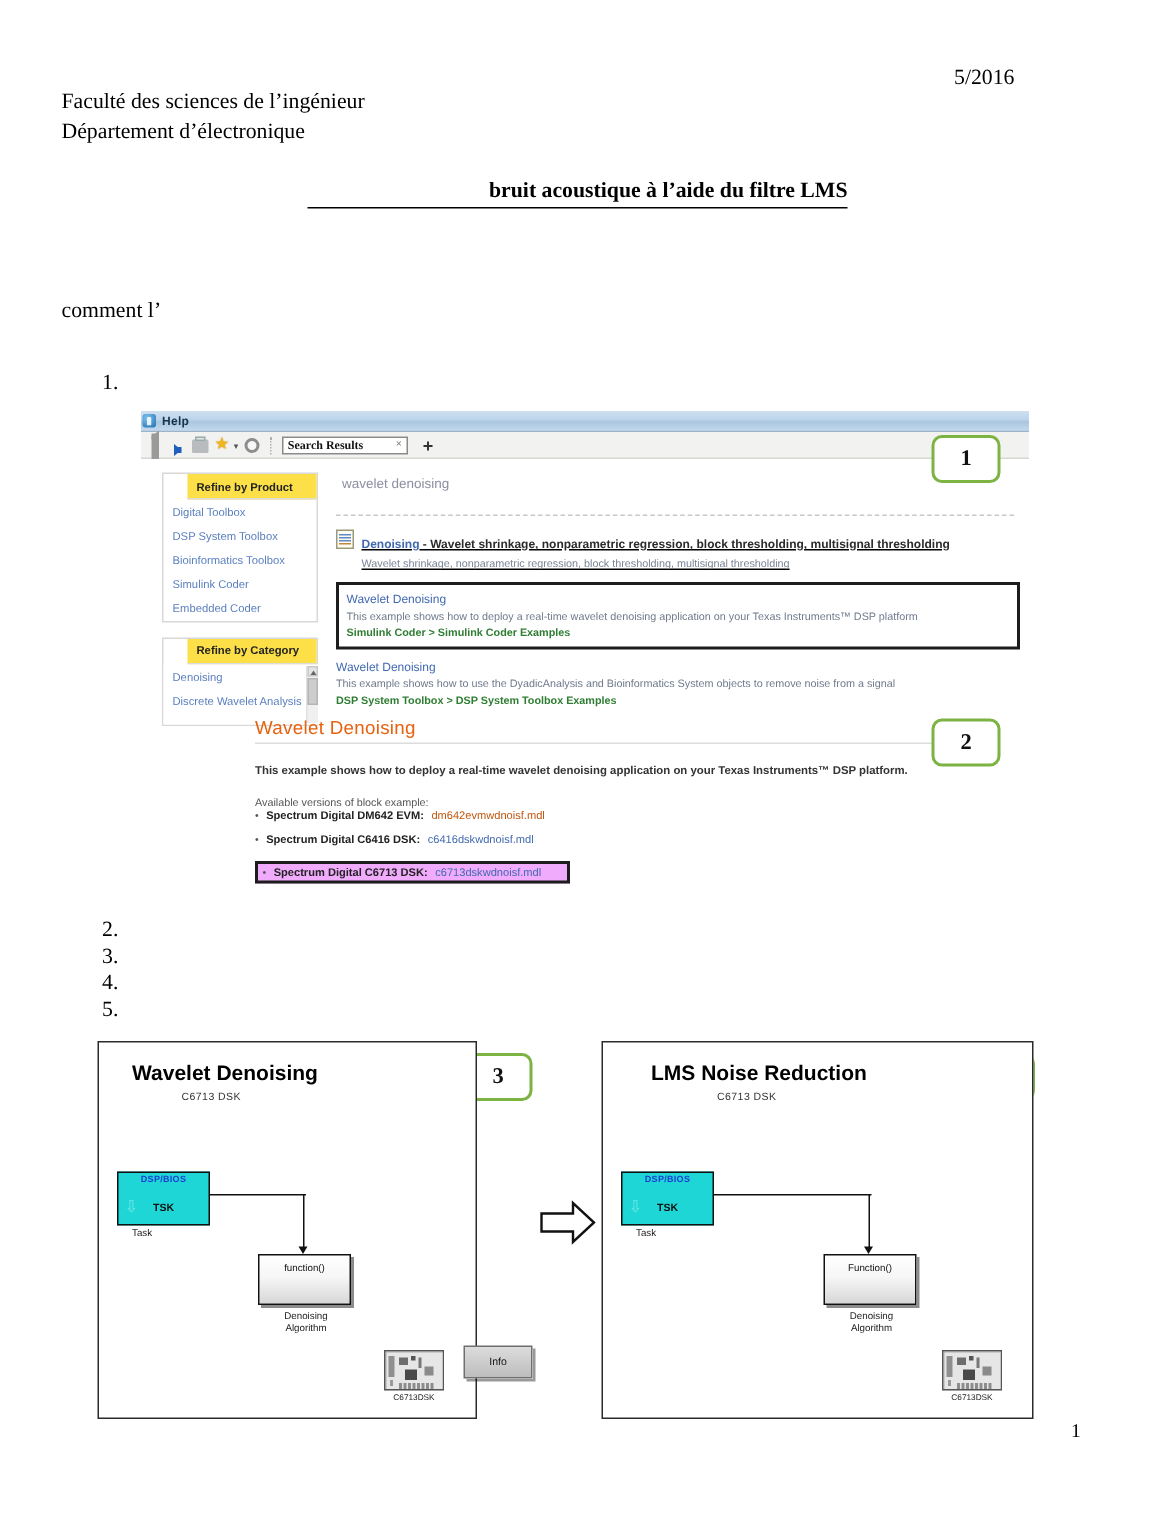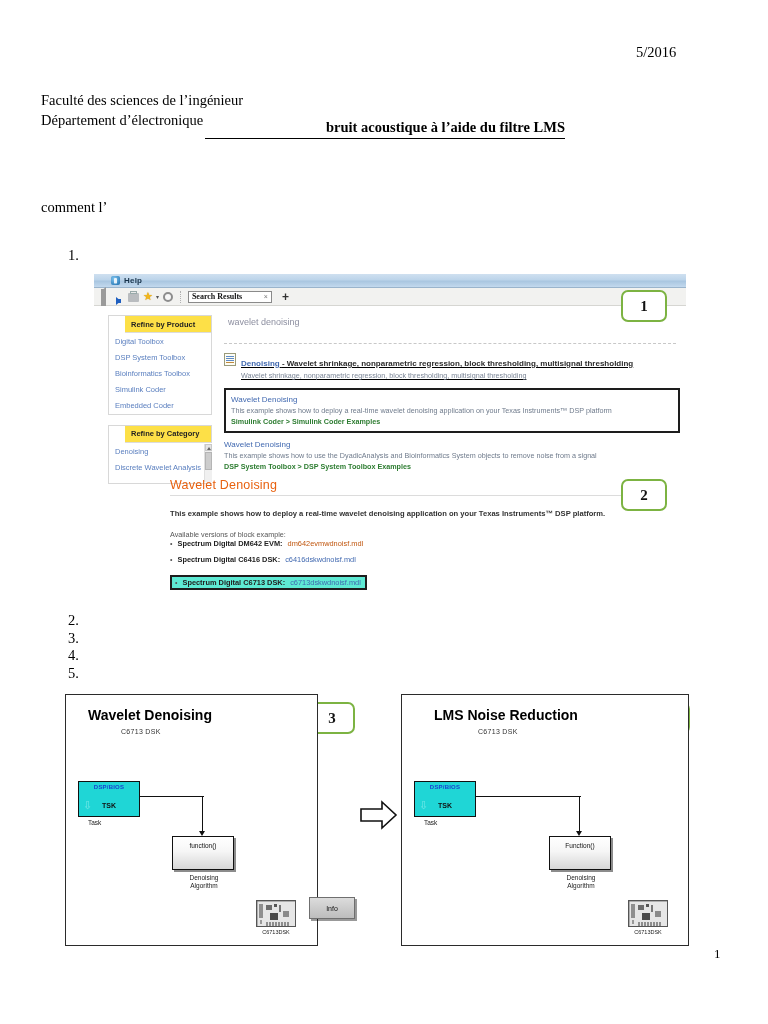--- a/index.html
+++ b/index.html
@@ -5,21 +5,21 @@
   html,body{margin:0;padding:0;}
   body{
     width:768px;height:1024px;background:#ffffff;
     font-family:"Liberation Serif", serif;
     position:relative;overflow:hidden;
   }
   .page{position:relative;width:768px;height:1024px;}
 
   
   .doc-date{position:absolute;left:636px;top:44px;font-size:14.5px;color:#000;}
-  .fac-block{position:absolute;left:41px;top:58px;font-size:14.5px;line-height:20px;color:#000;margin-top:32px;}
+  .fac-block{position:absolute;left:41px;top:58px;font-size:14.5px;line-height:20px;color:#000;}
   .fac-line{white-space:nowrap;}
   .doc-title{
     position:absolute;left:205px;top:119px;width:360px;
     font-weight:bold;font-size:14.5px;text-align:right;
     border-bottom:1.4px solid #000;padding-bottom:2px;padding-right:0;
     color:#000;
   }
   .comment-line{position:absolute;left:41px;top:199px;font-size:14.5px;color:#000;}
 
   
@@ -31,21 +31,21 @@
   
   .help-win{
     position:absolute;left:94px;top:274px;width:592px;height:331px;
     background:#fff;font-family:"Liberation Sans", sans-serif;
     overflow:hidden;
   }
   .help-titlebar{
     height:14px;width:100%;
     background:linear-gradient(to bottom,#cfe0f0 0%,#bcd4ea 45%,#a9c6e0 55%,#c3d9ee 100%);
     border-bottom:1px solid #9ab4cc;
-    display:flex;align-items:center;gap:4px;padding-left:17px;box-sizing:border-box;
+    display:flex;align-items:center;gap:4px;padding-left:1px;box-sizing:border-box;
   }
   .help-logo{
     width:9px;height:9px;border-radius:2px;
     background:radial-gradient(circle at 35% 30%,#7fc4ef,#1f6fae);
     position:relative;flex:0 0 auto;
   }
   .help-logo:after{
     content:"";position:absolute;left:3px;top:1.5px;width:3px;height:6px;
     background:#fff;clip-path:polygon(0 0,100% 0,100% 100%,0 100%);opacity:.85;border-radius:1px;
   }
@@ -108,21 +108,21 @@
   .res-row{display:flex;gap:5px;align-items:flex-start;padding:0 4px 0 0;text-decoration:underline;}
   .res-doc-ico{
     width:10px;height:11px;background:#fdfdf4;border:1px solid #9a9a7a;flex:0 0 auto;margin-top:1px;position:relative;
   }
   .res-doc-ico:before{content:"";position:absolute;left:1px;top:1.5px;right:1px;height:1px;background:#5e8ac7;box-shadow:0 2px 0 #5e8ac7,0 4px 0 #5e8ac7,0 6px 0 #c08a3e;}
   .res-title{font-size:8px;font-weight:bold;color:#2b2b2b;line-height:11px;}
   .res-title .lnk{color:#4169b0;}
   .res-sub{font-size:7.2px;color:#7a8596;line-height:10px;margin-top:1px;}
 
   .hit-box{border:2.2px solid #1d1d1d;margin:7px 0 3px 0;padding:4px 5px 4px 5px;background:#fff;}
-  .hit-box2{border:2.2px solid #1d1d1d;display:inline-block;padding:1px 4px 1px 3px;background:#5eead4;}
+  .hit-box2{border:2.2px solid #1d1d1d;display:inline-block;padding:1px 17px 1px 3px;background:#f0abfc;}
   .res-link{font-size:8px;color:#4169b0;line-height:11px;}
   .res-desc{font-size:7.2px;color:#6f7b8c;line-height:10px;margin-top:1px;}
   .res-crumb{font-size:7.2px;color:#2e7d32;line-height:10px;margin-top:1px;font-weight:bold;}
   .res-block{margin-top:6px;padding-right:6px;}
 
   
   .wd-section{position:absolute;left:170px;top:478px;width:500px;font-family:"Liberation Sans",sans-serif;}
   .wd-title{
     font-size:12.5px;color:#e8610f;font-weight:normal;letter-spacing:.2px;
     border-bottom:1px solid #dcdcdc;padding-bottom:3px;width:470px;

